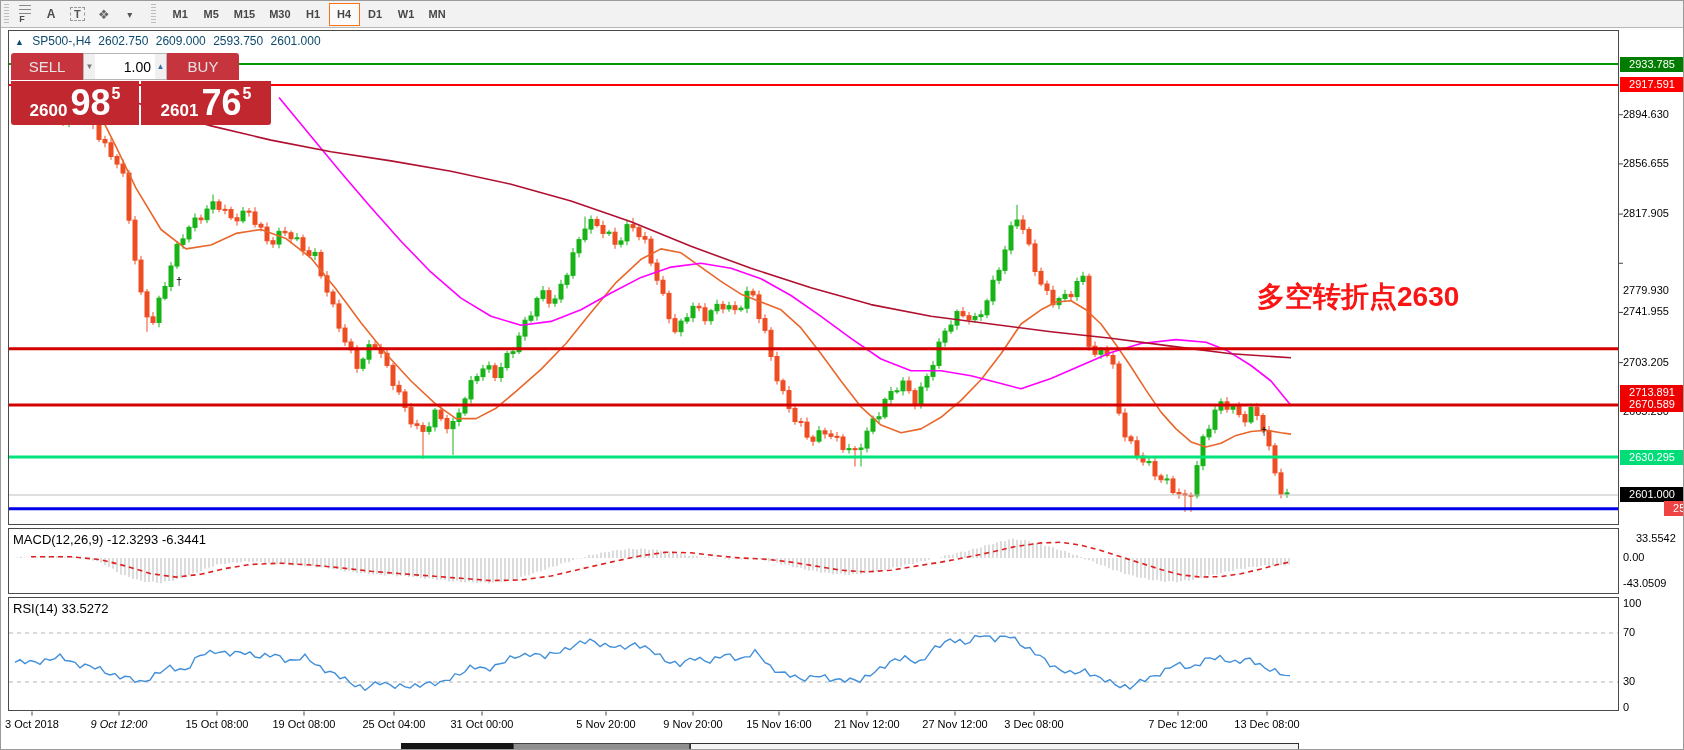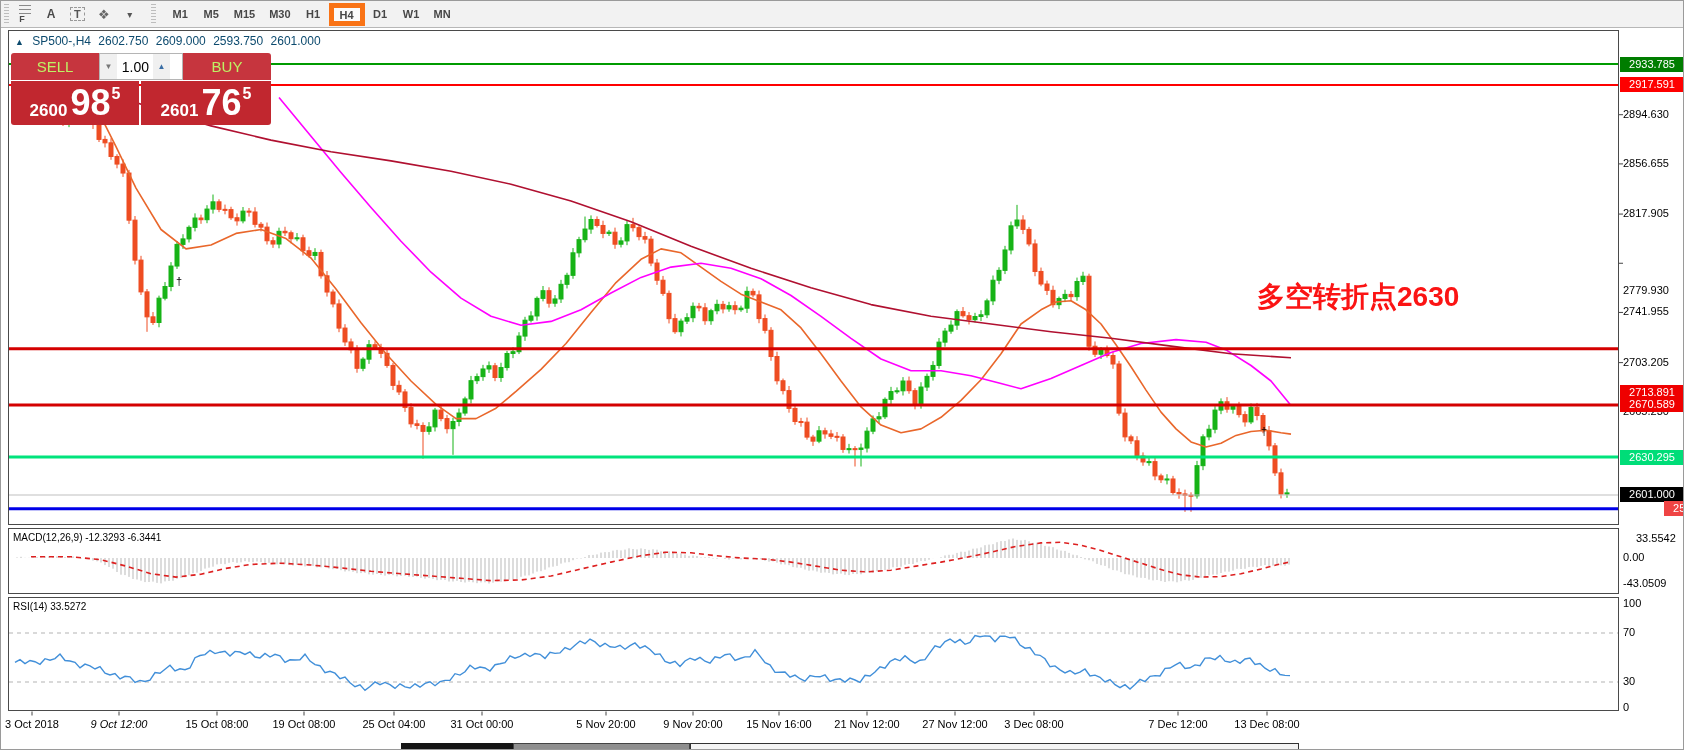--- a/index.html
+++ b/index.html
@@ -15,52 +15,52 @@
   .tbtn .glyph{pointer-events:none;}
   .tbtn[data-tool="fibo-retracement-icon"] .glyph{font-size:9px;padding:9px 6px 0 0;
         background:repeating-linear-gradient(to bottom,#8a8a8a 0 1px,transparent 1px 4px);
         background-size:16px 9px;background-repeat:no-repeat;}
   .tbtn[data-tool="text-label-icon"] .glyph{border:1px dashed #999;padding:0 3px;font-size:11px;color:#555;}
   .tbtn[data-tool="shapes-tool-icon"] .glyph{color:#666;font-size:13px;}
   .tbtn[data-tool="shapes-dropdown-caret-icon"] .glyph{color:#555;font-size:10px;}
   .tfgroup{display:flex;margin-left:6px;}
   .tfbtn{height:23px;min-width:31px;border:1px solid transparent;background:transparent;color:#474747;
          font-family:inherit;font-size:11px;font-weight:bold;cursor:pointer;}
-  .tfbtn.active{background:#fbfbfb;border:5px solid #f97316;}
+  .tfbtn.active{background:#fbfbfb;border:1px solid #f97316;}
   
   .abs{position:absolute;}
   .ohlc{left:14px;top:33px;font-size:12px;color:#0c4a6e;z-index:4;}
   .ohlc .arrow{font-size:9px;margin-right:5px;cursor:pointer;}
   .ohlc span{margin-right:4px;}
   
   .trade-panel{left:10px;top:52px;width:260px;z-index:6;}
   .tp-row{display:flex;height:27px;}
-  .tp-sell,.tp-buy{width:88px;border:none;color:#bef264;font-family:inherit;font-size:15px;
+  .tp-sell,.tp-buy{width:72px;border:none;color:#e5e5e5;font-family:inherit;font-size:15px;
          background:#c6353e;cursor:pointer;}
   .tp-sell{border-radius:3px 0 0 0;}
   .tp-buy{border-radius:0 3px 0 0;}
   .tp-vol{display:flex;width:84px;border:1px solid #b5b5b5;background:#fff;}
   .tp-step{width:17px;border:none;background:#f0f0f0;color:#777;font-size:8px;cursor:pointer;padding:0;}
   .tp-step.up{color:#3a6ea5;}
-  .tp-input{width:36px;border:none;font-family:inherit;font-size:14px;text-align:right;padding-right:4px;outline:none;}
+  .tp-input{width:60px;border:none;font-family:inherit;font-size:14px;text-align:right;padding-right:4px;outline:none;}
   .tp-prices{display:flex;margin-top:1px;}
   .tp-tile{height:44px;background:#c1272f;color:#fff;display:flex;align-items:flex-end;justify-content:center;
            padding-bottom:3px;cursor:pointer;}
   .tp-tile.sell{width:128px;margin-right:2px;border-radius:0 0 0 3px;}
   .tp-tile.buy{width:130px;border-radius:0 0 3px 0;}
   .tp-small{font-size:17px;font-weight:bold;line-height:22px;margin-right:3px;}
   .tp-big{font-size:36px;font-weight:bold;line-height:38px;}
   .tp-sup{font-size:16px;font-weight:bold;line-height:14px;margin-left:1px;align-self:flex-start;padding-top:6px;}
   
   .annot{left:1256px;top:277px;font-size:28px;font-weight:600;color:#fb1414;z-index:5;white-space:nowrap;cursor:pointer;}
   
   .tick{position:absolute;left:1622px;font-size:11px;color:#000;z-index:1;white-space:nowrap;}
   .badge{position:absolute;left:1619px;width:64px;height:15px;font-size:11px;color:#fff;
          text-align:center;line-height:15px;z-index:3;white-space:nowrap;}
-  .indlabel{font-size:10px;color:#000;z-index:4;white-space:nowrap;}
+  .indlabel{font-size:13px;color:#000;z-index:4;white-space:nowrap;}
   .timelbl{position:absolute;top:717px;width:96px;margin-left:-48px;text-align:center;font-size:11px;color:#000;}
   .frag{position:absolute;top:742px;height:8px;}
   svg{position:absolute;left:0;top:0;z-index:2;}
 </style>
 </head>
 <body>
 
 <div class="screen">
 
   <div class="toolbar">

